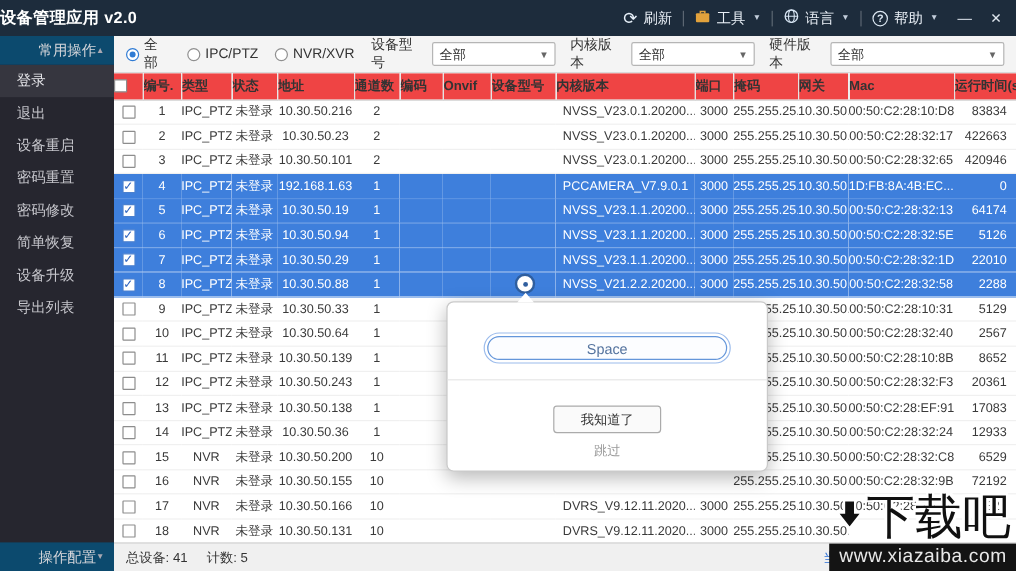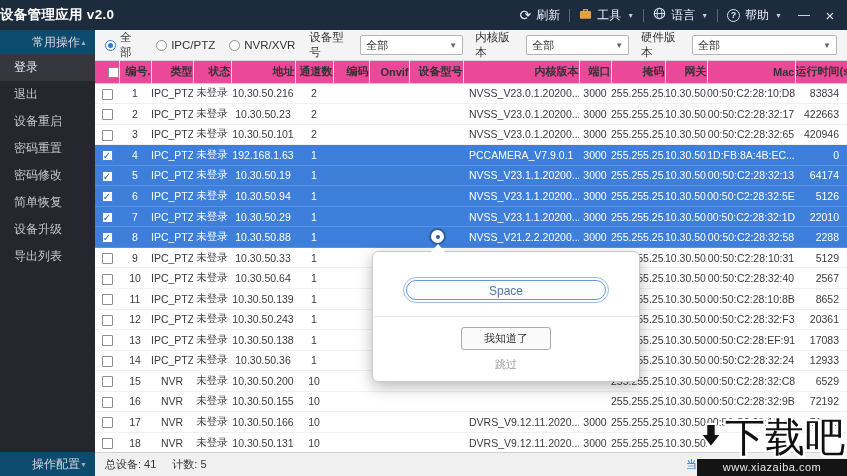--- a/index.html
+++ b/index.html
@@ -39,21 +39,21 @@
   .flabel { margin-right: 6px; }
   .flabel.first { margin-left: auto; }
   .flabel.mid { margin-left: 12px; }
   .fselect { height: 20px; background: #fff; border: 1px solid #b5b5b5; border-radius: 2px; display: flex; align-items: center; justify-content: space-between; padding: 0 5px; font-size: 11px; color: #333; }
   .sel-caret { font-size: 8px; color: #666; margin-left: 6px; }
   .w105 { width: 105px; } .w148 { width: 148px; }
 
   
   .tablewrap { flex: 1; min-height: 0; overflow: hidden; }
   table { width: 100%; border-collapse: collapse; table-layout: fixed; }
-  thead th { height: 22px; background: #ec4899; border-bottom: 1px solid #d4d4d4; border-right: 1px solid #e3e3e3; font-size: 11px; font-weight: bold; color: #333; text-align: right; overflow: hidden; white-space: nowrap; }
+  thead th { height: 22px; background: #ef4444; border-bottom: 1px solid #d4d4d4; border-right: 1px solid #e3e3e3; font-size: 11px; font-weight: bold; color: #333; text-align: left; overflow: hidden; white-space: nowrap; }
   thead th:last-child { border-right: none; }
   tbody tr { height: 20.55px; }
   tbody td { font-size: 10.5px; color: #3a3a3a; text-align: center; border-bottom: 1px solid #f0f0f0; overflow: hidden; white-space: nowrap; }
   tr.sel td { background: #3e7fdc; color: #fff; border-bottom-color: #5a92e2; }
   td.k-kernel { text-align: left; padding-left: 6px; }
   td.k-run { text-align: right; padding-right: 8px; }
   .cb { display: inline-block; width: 11px; height: 11px; border: 1px solid #8d8d8d; background: #fff; border-radius: 1px; font-size: 10px; line-height: 10px; color: #2f63bd; text-align: center; vertical-align: middle; }
   .cb.on { border-color: #4a80cf; }
 
   
@@ -61,29 +61,29 @@
   .version-link { margin-left: auto; margin-right: 104px; color: #2a6fd6; }
 
   
   .tour-marker { position: absolute; left: 429px; top: 228px; width: 17px; height: 17px; border: 2px solid #2f5e9e; border-radius: 50%; background: #fff; z-index: 39; }
   .tour-marker::after { content: ""; position: absolute; left: 4.5px; top: 4.5px; width: 4px; height: 4px; border-radius: 50%; background: #2f5e9e; }
   .tour-popup { position: absolute; left: 372px; top: 251px; width: 268px; background: #fff; border: 1px solid #c9c9c9; border-radius: 6px; box-shadow: 0 5px 16px rgba(0,0,0,.28); z-index: 40; padding: 13px 0 9px; }
   .tour-tail { position: absolute; top: -8px; left: 58px; width: 0; height: 0; border-left: 7px solid transparent; border-right: 7px solid transparent; border-bottom: 8px solid #fff; }
   .tour-msg { font-size: 10px; color: #3c3c3c; text-align: center; white-space: nowrap; padding: 0 6px; }
   .space-outer { width: 206px; margin: 12px auto 0; border: 1px solid #9cbcec; border-radius: 16px; padding: 2px; background: #fff; }
   .space-inner { height: 20px; line-height: 20px; border: 1px solid #6496da; border-radius: 12px; text-align: center; font-size: 12px; color: #55749f; background: #fcfdff; }
-  .tour-footer { margin-top: 13px; border-top: 1px solid #e6e6e6; padding-top: 10px; text-align: center; }
+  .tour-footer { margin-top: 13px; border-top: 1px solid #e6e6e6; padding-top: 21px; text-align: center; }
   .ok-btn { font-family: inherit; font-size: 11px; color: #333; background: #fafafa; border: 1px solid #ababab; border-radius: 3px; padding: 3px 22px; }
   .skip-link { margin-top: 7px; font-size: 11px; color: #9a9a9a; }
 
   
   .watermark { position: absolute; right: 0; bottom: 0; z-index: 60; text-align: center; }
   .wm-logo { display: flex; align-items: center; justify-content: center; gap: 2px; font-size: 40px; font-weight: normal; color: #101010; line-height: 1;
     text-shadow: -2px 0 0 #fff, 2px 0 0 #fff, 0 -2px 0 #fff, 0 2px 0 #fff, -2px -2px 0 #fff, 2px 2px 0 #fff, -2px 2px 0 #fff, 2px -2px 0 #fff; padding: 0 2px 2px; }
-  .wm-url { background: #141414; color: #e8e8e8; font-size: 11px; letter-spacing: .5px; padding: 2px 8px 3px; }
+  .wm-url { background: #141414; color: #e8e8e8; font-size: 16px; letter-spacing: .5px; padding: 2px 8px 3px; }
 </style>
 </head>
 <body>
 
 <div class="app">
 
   <header class="titlebar">
     <div class="app-title">设备管理应用 v2.0</div>
     <div class="tb-spacer"></div>
     <div class="tb-btn">

